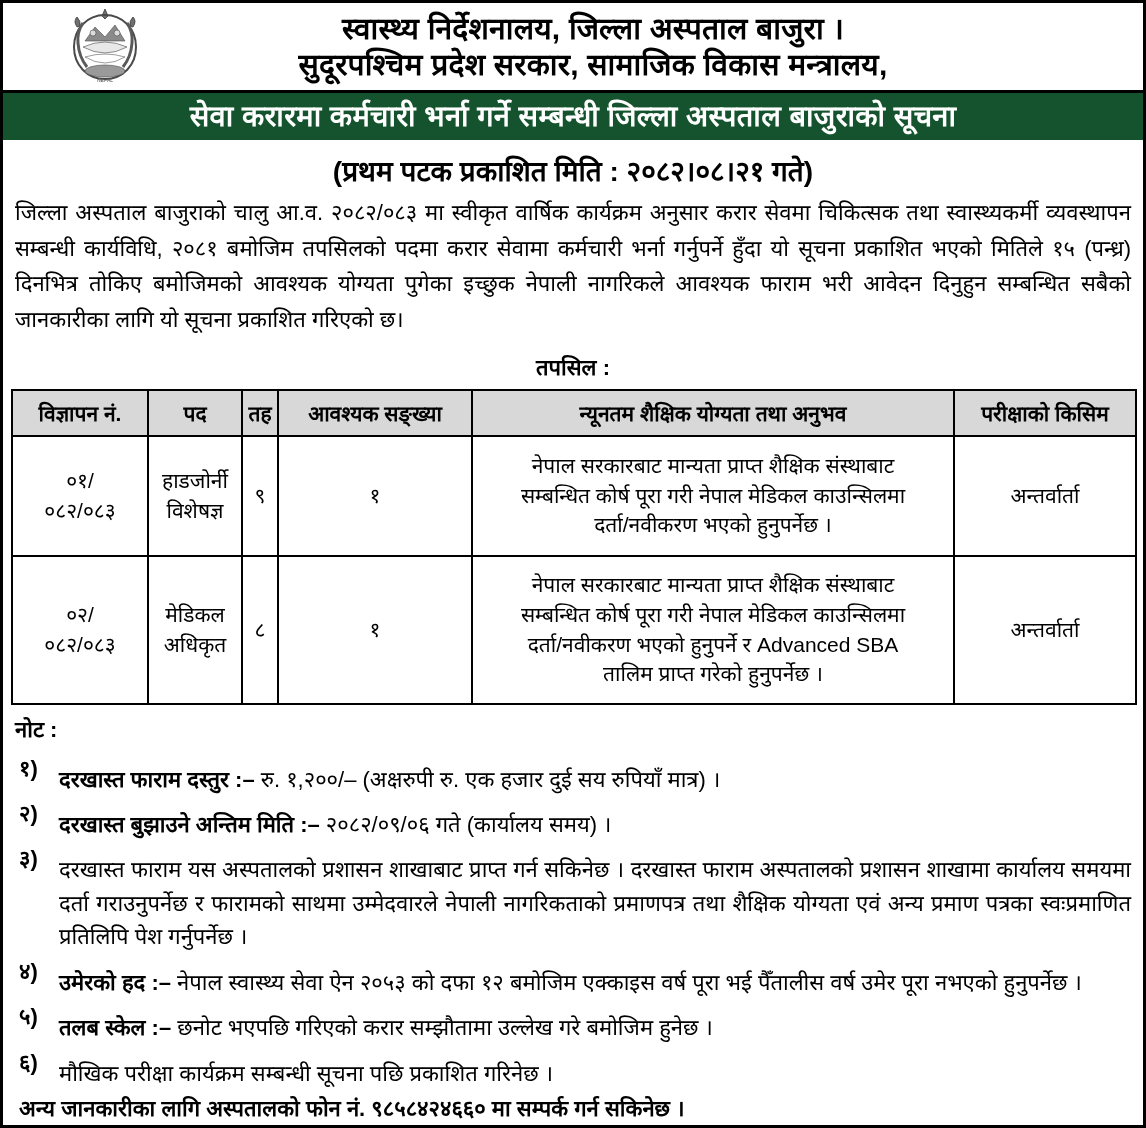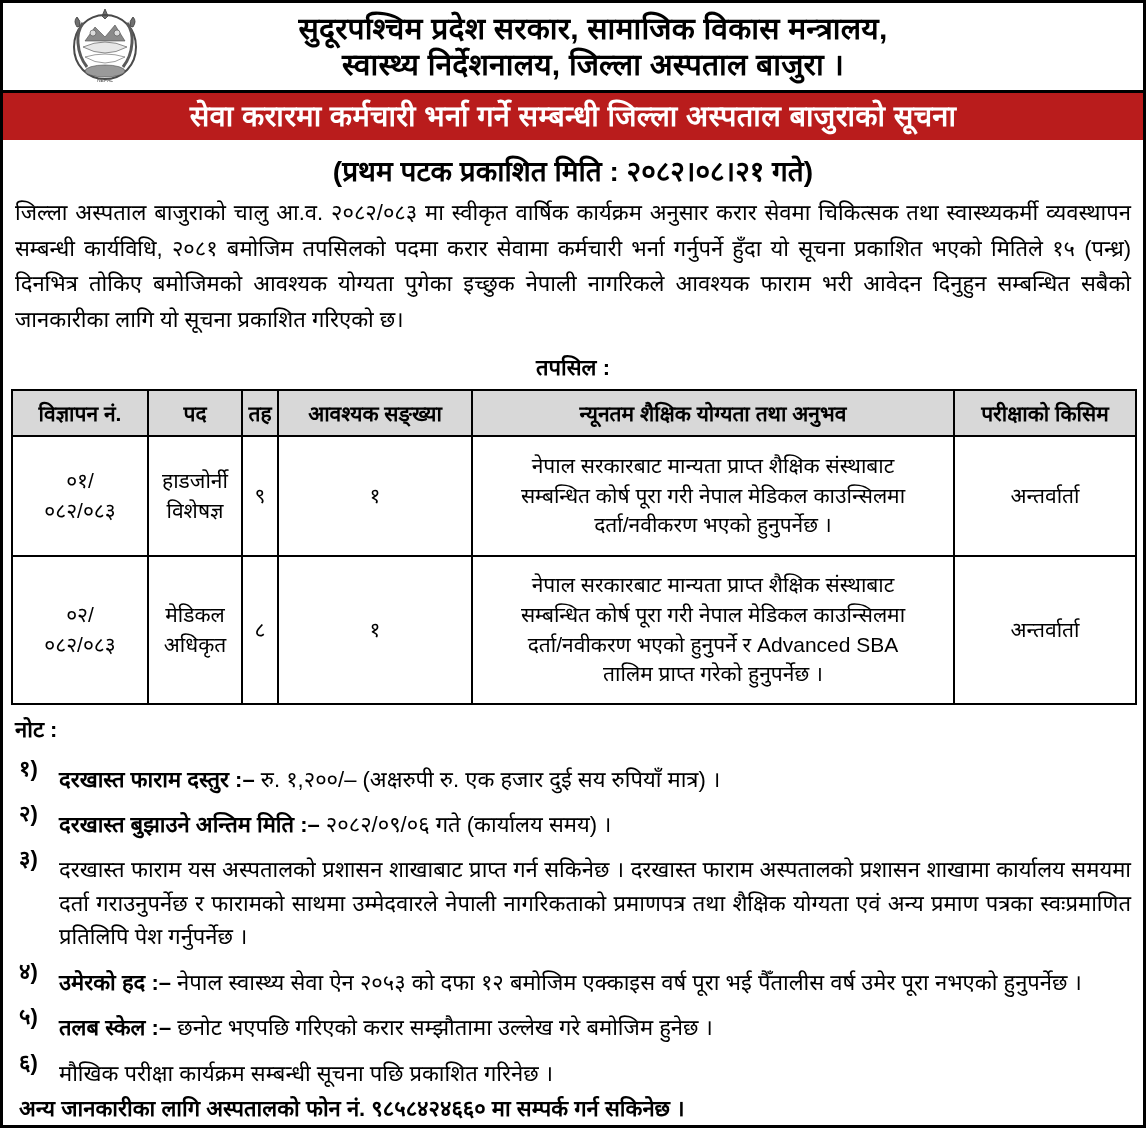--- a/index.html
+++ b/index.html
@@ -47,21 +47,21 @@
   }
   .org-line {
     font-size: 30px;
     font-weight: bold;
     letter-spacing: 0.2px;
     white-space: nowrap;
   }
 
   
   .banner {
-    background: #b91c1c;
+    background: #14532d;
     color: #ffffff;
     text-align: center;
     height: 47px;
     line-height: 47px;
     font-size: 29px;
     font-weight: bold;
     letter-spacing: 0.3px;
     white-space: nowrap;
     overflow: hidden;
   }
@@ -188,22 +188,22 @@
           <path d="M18 40 Q40 30 62 40 Q40 52 18 40 Z" fill="#e8e8e8"></path>
           <path d="M20 50 Q40 44 60 50 Q40 62 20 50 Z" fill="#ffffff" stroke="#5a5a5a"></path>
           <ellipse cx="40" cy="64" rx="20" ry="6" fill="#9a9a9a"></ellipse>
           <circle cx="28" cy="26" r="3" fill="#dcdcdc"></circle>
           <circle cx="52" cy="26" r="3" fill="#dcdcdc"></circle>
         </g>
         <text x="40" y="75" font-size="5" text-anchor="middle" fill="#4a4a4a">NEPAL</text>
       </svg>
     </div>
     <div class="org-lines">
+      <div class="org-line">स्वास्थ्य निर्देशनालय, जिल्ला अस्पताल बाजुरा ।</div>
       <div class="org-line">सुदूरपश्चिम प्रदेश सरकार, सामाजिक विकास मन्त्रालय,</div>
-      <div class="org-line">स्वास्थ्य निर्देशनालय, जिल्ला अस्पताल बाजुरा ।</div>
     </div>
   </div>
 
   <div class="banner">सेवा करारमा कर्मचारी भर्ना गर्ने सम्बन्धी जिल्ला अस्पताल बाजुराको सूचना</div>
 
   <div class="content">
 
     <div class="pubdate">(प्रथम पटक प्रकाशित मिति : २०८२।०८।२१ गते)</div>
 
     <div class="intro">जिल्ला अस्पताल बाजुराको चालु आ.व. २०८२/०८३ मा स्वीकृत वार्षिक कार्यक्रम अनुसार करार सेवमा चिकित्सक तथा  स्वास्थ्यकर्मी व्यवस्थापन सम्बन्धी कार्यविधि, २०८१ बमोजिम तपसिलको पदमा करार सेवामा कर्मचारी भर्ना गर्नुपर्ने हुँदा यो सूचना प्रकाशित भएको मितिले १५ (पन्ध्र) दिनभित्र तोकिए बमोजिमको आवश्यक योग्यता पुगेका इच्छुक नेपाली नागरिकले आवश्यक फाराम  भरी आवेदन दिनुहुन सम्बन्धित सबैको जानकारीका लागि यो सूचना प्रकाशित गरिएको छ।</div>

